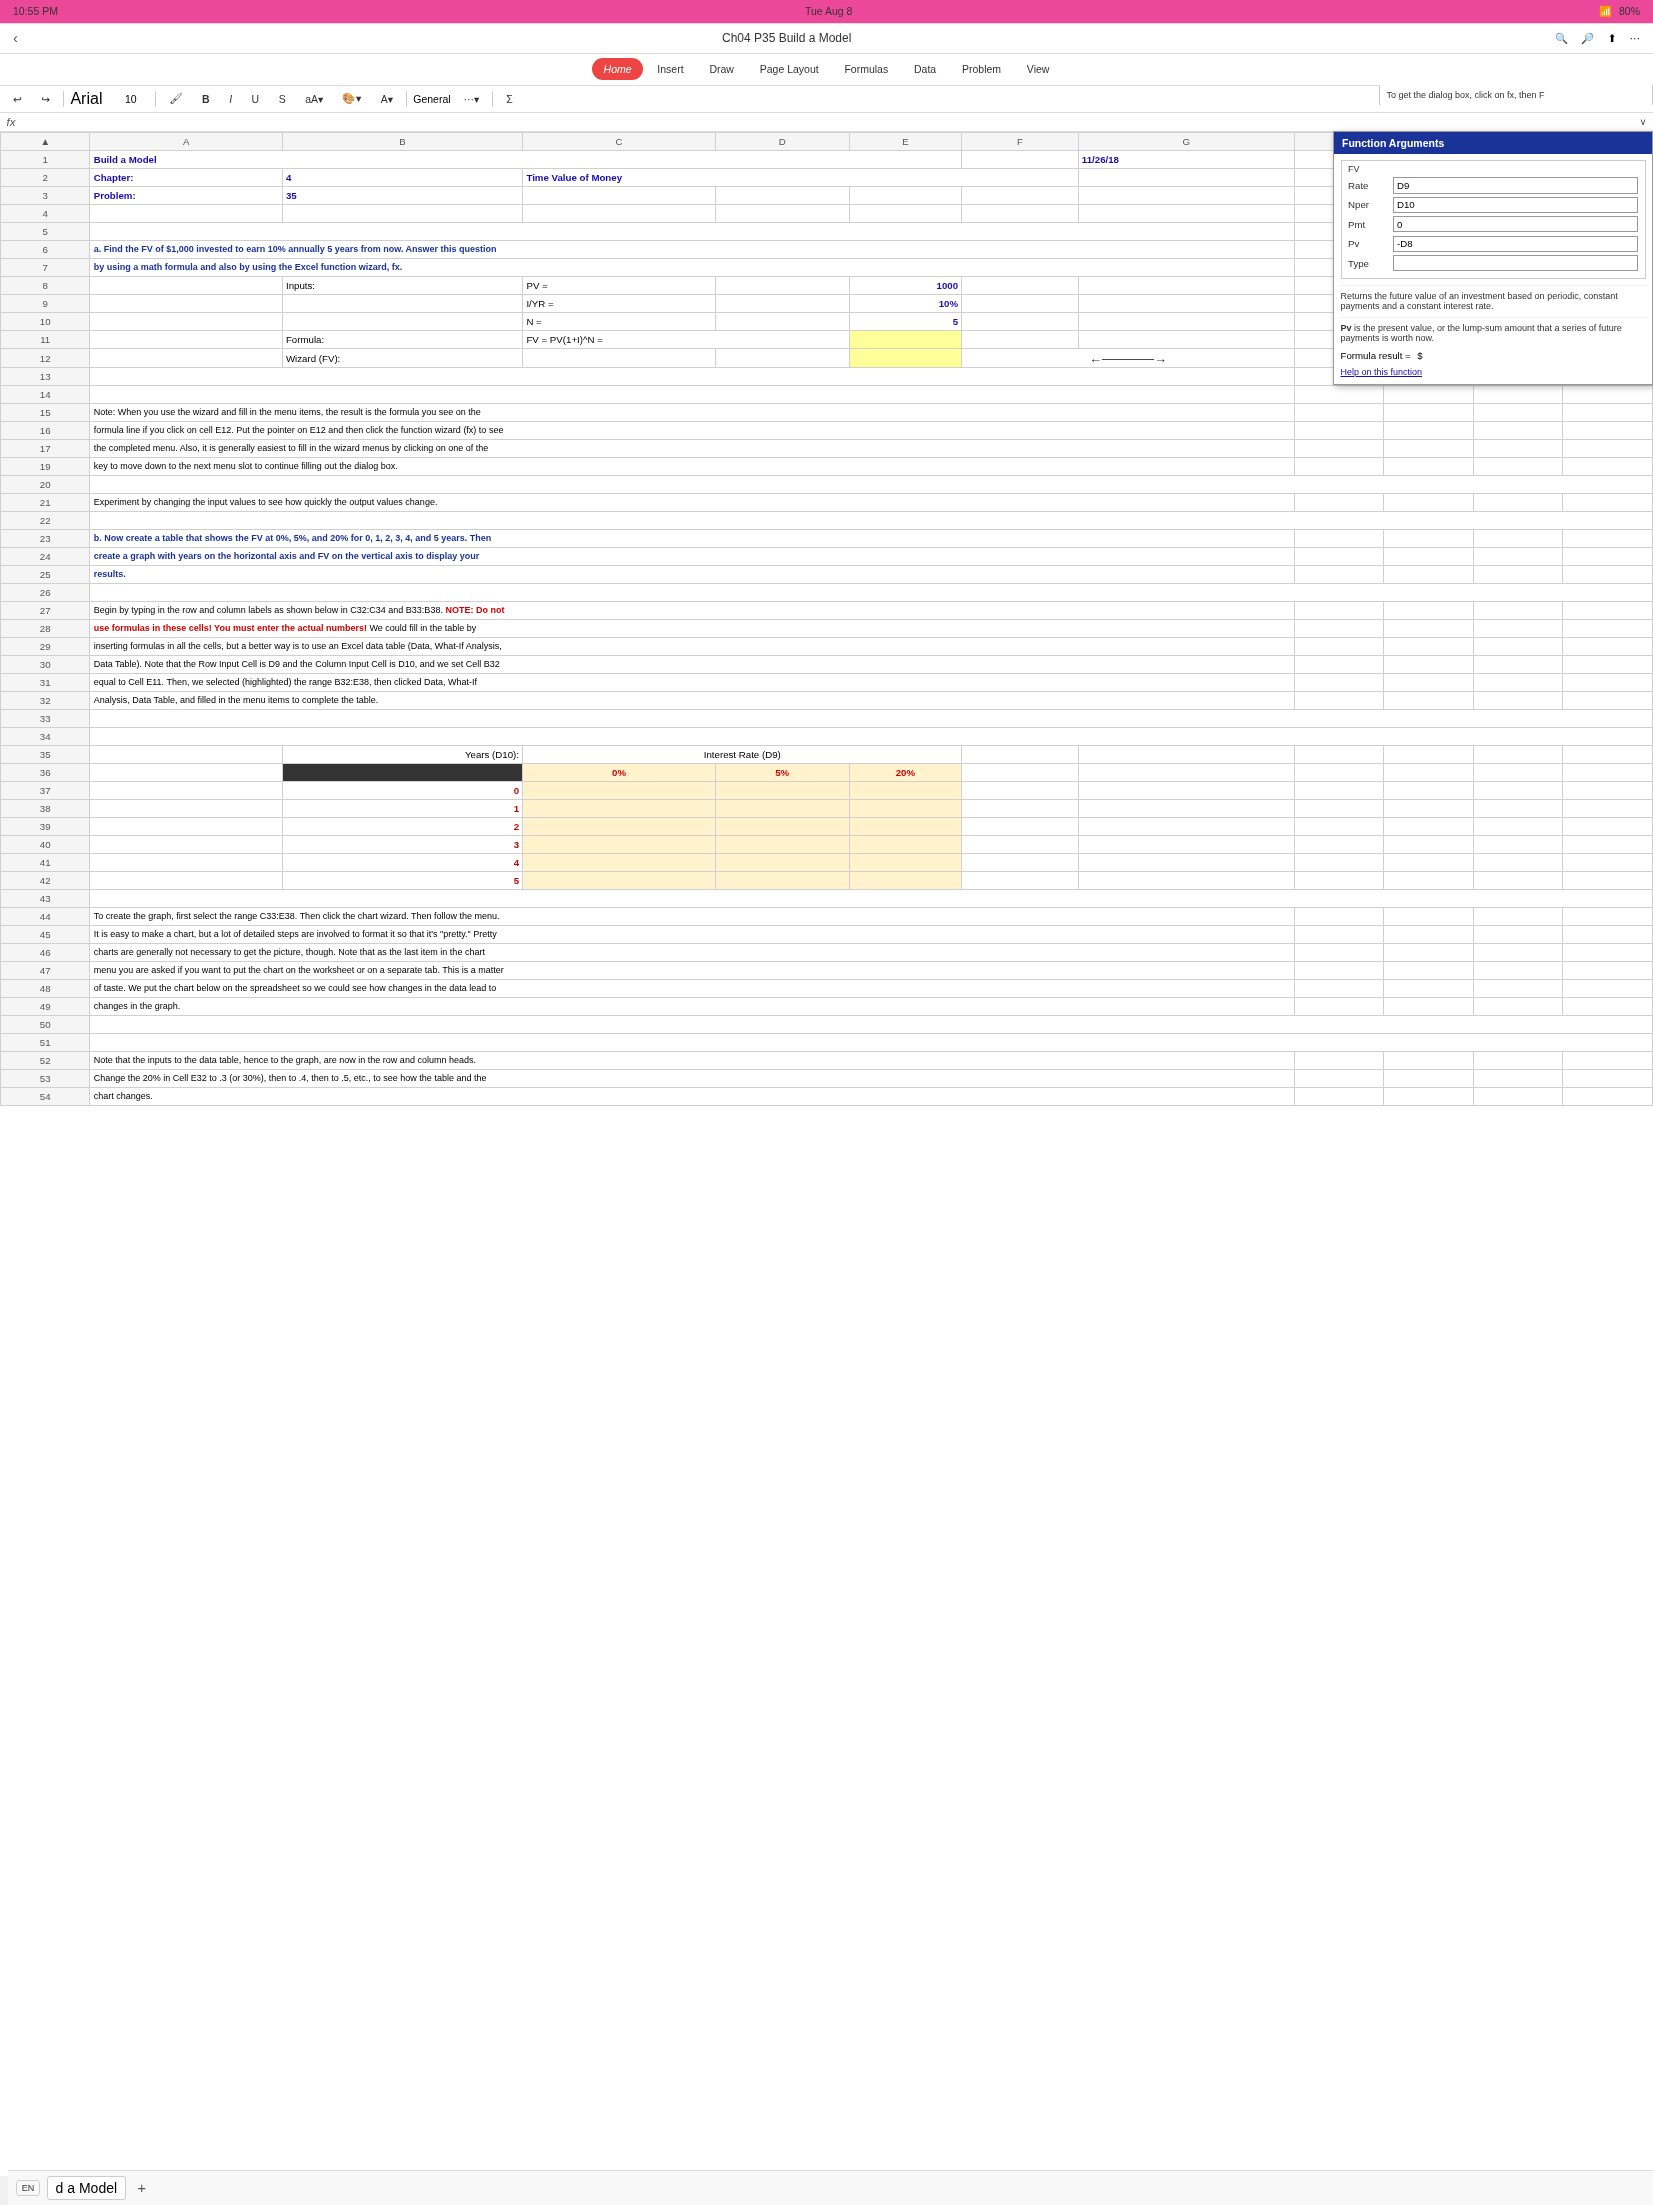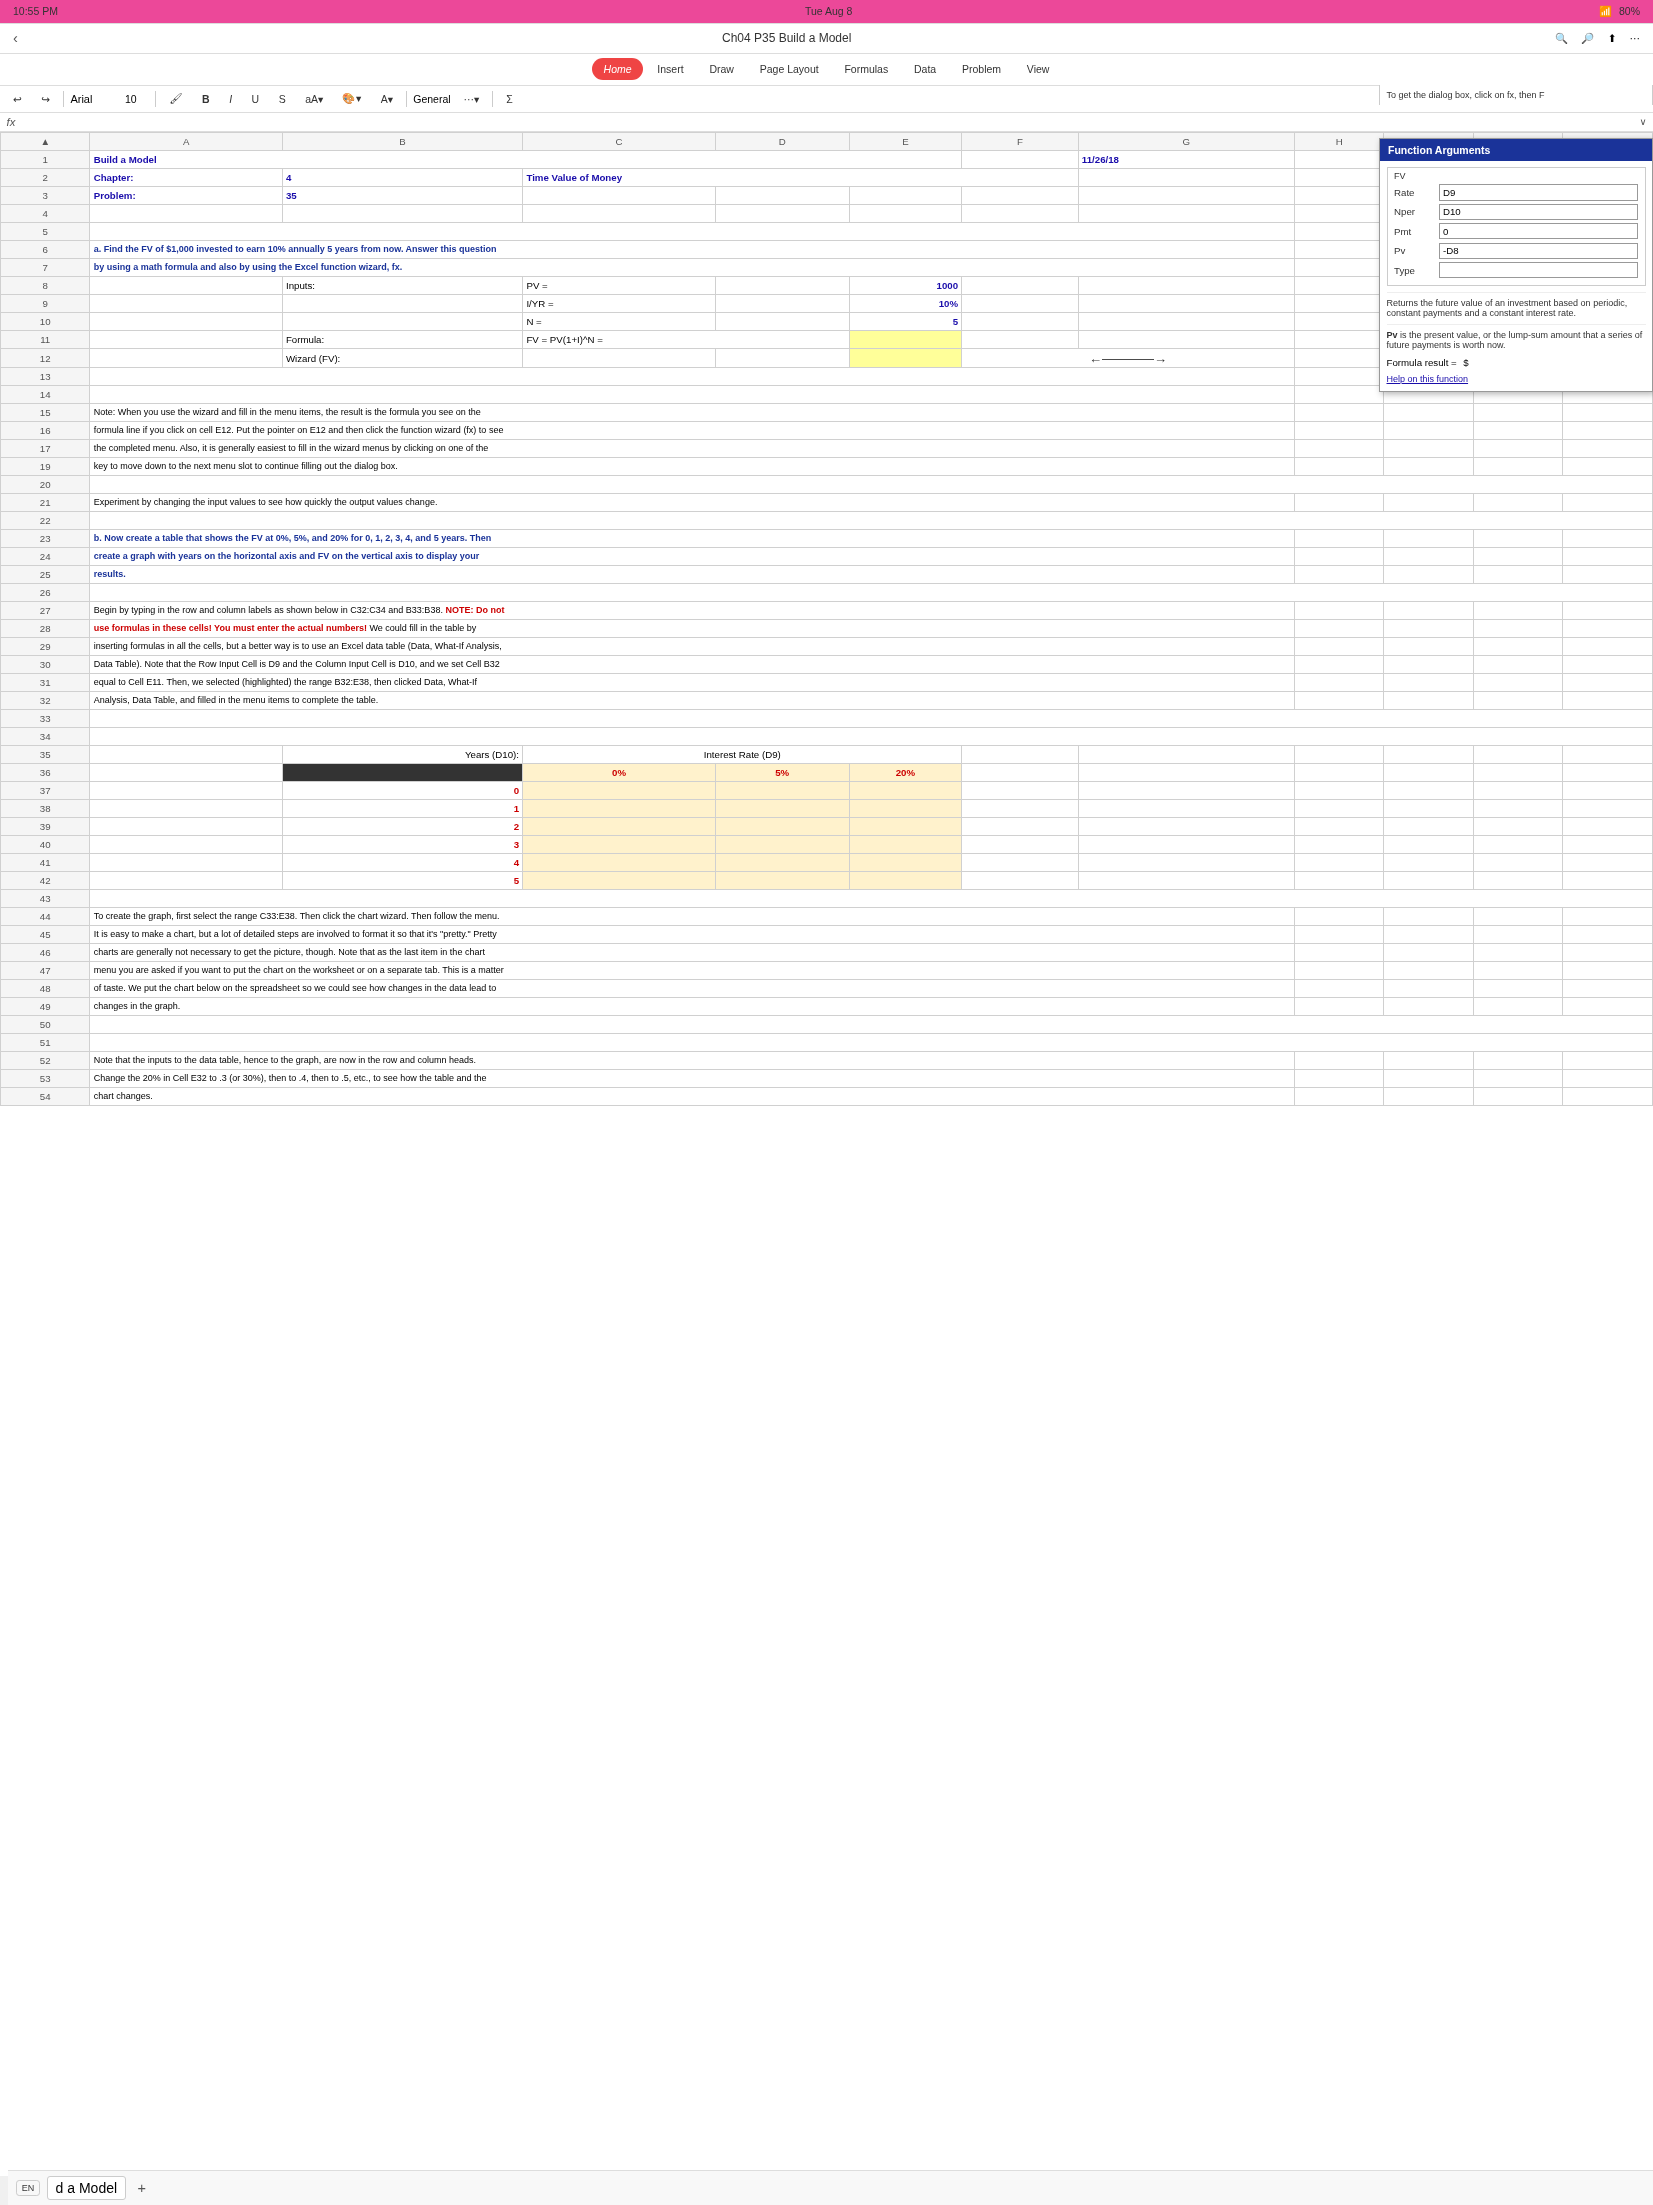--- a/index.html
+++ b/index.html
@@ -37,21 +37,21 @@
     
     .toolbar {
       display: flex; align-items: center; background: white;
       padding: 3.2px 6.5px; border-bottom: 0.8px solid #ddd; gap: 6.5px; flex-wrap: wrap;
     }
     .toolbar-btn {
       padding: 3.2px 6.5px; background: transparent; border: none;
       font-size: 10.5px; cursor: pointer; color: #333;
     }
     .toolbar-divider { width: 0.8px; height: 16px; background: #ccc; }
-    .toolbar-font { font-size: 11px; min-width: 48px; }
+    .toolbar-font { font-size: 16px; min-width: 48px; }
     .toolbar-size { font-size: 10.5px; width: 24px; }
 
     
     .formula-bar {
       display: flex; align-items: center; background: white;
       padding: 3.2px 6.5px; border-bottom: 0.8px solid #ddd; gap: 3px;
     }
     .formula-bar .fx { font-style: italic; font-size: 11.3px; color: #555; min-width: 16px; }
     .formula-input { flex: 1; border: none; outline: none; font-size: 10.5px; }
     .formula-expand { margin-left: auto; font-size: 9.7px; color: #555; }
@@ -91,21 +91,21 @@
     .center-align { text-align: center; }
     .bold-blue { font-weight: bold; color: #1a3399; }
     .italic { font-style: italic; }
     .table-border-top { border-top: 1.6px solid #000; }
     .table-border-left { border-left: 1.6px solid #000; }
     .table-border-right { border-right: 1.6px solid #000; }
     .table-border-bottom { border-bottom: 1.6px solid #000; }
 
     
     .panel-overlay {
-      position: fixed; right: 0; top: 138px; width: 274px;
+      position: fixed; right: 0; top: 131px; width: 320px;
       background: white; border: 0.8px solid #999; box-shadow: 1.6px 1.6px 6.5px rgba(0,0,0,0.3);
       z-index: 100; font-size: 9.7px;
     }
     .panel-title {
       background: #1a3399; color: white; padding: 4.8px 8px;
       font-weight: bold; font-size: 10.5px;
     }
     .panel-fv-section {
       border: 0.8px solid #ccc; margin: 6.5px; padding: 3.2px 6.5px;
     }

